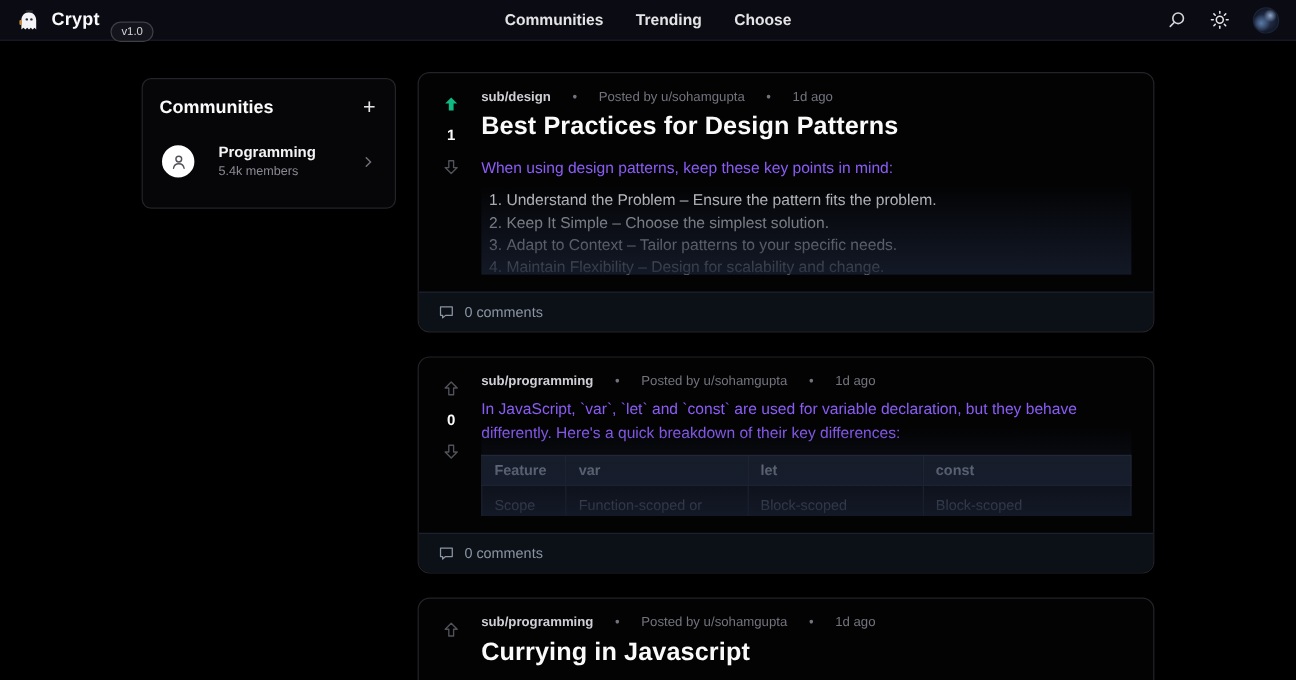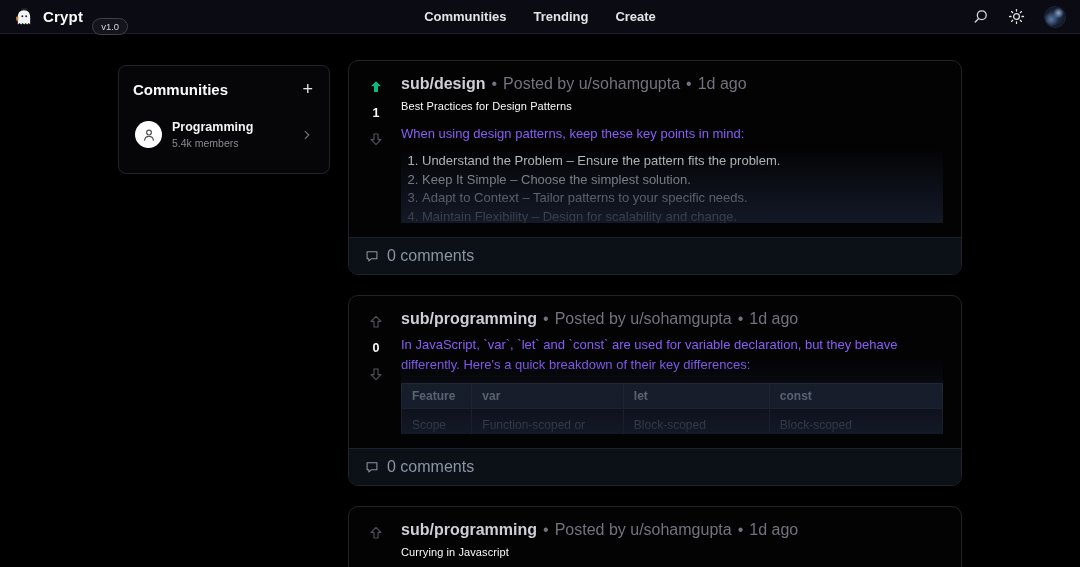--- a/index.html
+++ b/index.html
@@ -41,64 +41,64 @@
 
   
   .sidebar {
     position:absolute; left:118px; top:31px; width:212px;
     border:1px solid #232329; border-radius:8px; background:#060608;
     padding:14px 14px 16px;
   }
   .sidebar-header { display:flex; justify-content:space-between; align-items:center; margin-bottom:14px; }
   .sidebar-title { font-size:15px; font-weight:bold; color:#fafafa; }
   .add-btn { font-size:18px; font-weight:400; color:#e4e4e7; line-height:1; cursor:pointer; padding:0 2px; }
-  .community-item { display:flex; align-items:center; gap:10px; padding:8px 2px; cursor:pointer; }
+  .community-item { display:flex; align-items:center; gap:20px; padding:8px 2px; cursor:pointer; }
   .community-avatar {
     width:27px; height:27px; border-radius:50%; background:#fff; flex:none;
     display:flex; align-items:center; justify-content:center;
   }
   .community-name { font-size:12.5px; font-weight:bold; color:#f4f4f5; line-height:1.2; }
   .community-members { font-size:10.5px; color:#8a8a93; margin-top:2px; }
   .chevron { margin-left:auto; display:flex; align-items:center; }
 
   
   .feed { position:absolute; left:348px; top:26px; width:614px; }
   .post {
     border:1px solid #232329; border-radius:10px; background:#030304;
     overflow:hidden; margin-bottom:20px;
   }
   .post-main { display:flex; padding:11px 18px 14px 12px; }
   .vote-col { width:30px; flex:none; display:flex; flex-direction:column; align-items:center; gap:11px; padding-top:7px; }
   .vote-btn { display:flex; cursor:pointer; }
   .vote-count { font-size:12.5px; font-weight:bold; color:#fafafa; }
   .post-content { flex:1; min-width:0; margin-left:10px; }
-  .post-meta { font-size:16px; color:#73737e; display:flex; gap:6px; align-items:center; margin:3px 0 7px; }
+  .post-meta { font-size:11px; color:#73737e; display:flex; gap:18px; align-items:center; margin:3px 0 7px; }
   .post-sub { color:#cfcfd6; font-weight:600; }
-  .post-title { font-size:11px; font-weight:normal; color:#fafafa; margin:0 0 12px; letter-spacing:.1px; }
+  .post-title { font-size:21px; font-weight:bold; color:#fafafa; margin:0 0 12px; letter-spacing:.1px; }
   .post-body-clip { position:relative; overflow:hidden; height:99px; }
   .fade-overlay {
     position:absolute; left:0; right:0; bottom:0; height:74px; pointer-events:none;
     background:linear-gradient(to bottom, rgba(16,21,33,0) 0%, rgba(17,23,36,0.45) 38%, rgba(22,28,44,0.88) 100%);
   }
   .post-intro { font-size:13px; color:#8b5cf6; line-height:1.55; margin:0 0 8px; }
   ol.post-list { margin:3px 0 0; padding-left:21px; font-size:13px; color:#d6d6da; }
   ol.post-list li { line-height:18.5px; }
 
   table.post-table { width:100%; border-collapse:collapse; font-size:12px; margin-top:4px; table-layout:fixed; }
   .post-table th {
     background:#1a2130; color:#a8b1c2; text-align:left; font-weight:bold;
     padding:5px 10px; border:1px solid #2a3140;
   }
   .post-table td { color:#9aa3b2; padding:8px 10px 4px; border:1px solid #252c3b; vertical-align:top; line-height:1.45; }
   .col-feature { width:13%; } .col-var { width:28%; } .col-let { width:27%; } .col-const { width:32%; }
 
   .post-footer {
     background:#0c1017; border-top:1px solid #1c212e;
     padding:9px 16px; display:flex; align-items:center; gap:8px;
-    font-size:16px; color:#8b95a3; cursor:pointer;text-align:center;
+    font-size:12px; color:#8b95a3; cursor:pointer;text-align:center;
   }
 
   .post-stub .post-main { padding-bottom:0; }
   .post-stub { min-height:95px; margin-bottom:0; }
 </style>
 </head>
 <body>
 
 <header class="navbar">
   <div class="nav-left">
@@ -110,21 +110,21 @@
         <circle cx="14.6" cy="11" r="1.2" fill="#2b2b33"></circle>
         <rect x="2.6" y="11.5" width="2.6" height="5" rx="1.2" fill="#c98a3d"></rect>
       </svg>
     </span>
     <span class="brand">Crypt</span>
     <span class="version-badge">v1.0</span>
   </div>
   <nav class="nav-center">
     <a class="nav-link">Communities</a>
     <a class="nav-link">Trending</a>
-    <a class="nav-link">Create</a>
+    <a class="nav-link">Choose</a>
   </nav>
   <div class="nav-right">
     <span class="icon-btn">
       <svg width="17" height="17" viewBox="0 0 20 20" fill="none" stroke="#d4d4d8" stroke-width="1.6" stroke-linecap="round">
         <circle cx="11.5" cy="8.5" r="5.2"></circle>
         <line x1="7.6" y1="12.6" x2="3.8" y2="16.4"></line>
       </svg>
     </span>
     <span class="icon-btn">
       <svg width="17" height="17" viewBox="0 0 20 20" fill="none" stroke="#e4e4e7" stroke-width="1.5" stroke-linecap="round">

